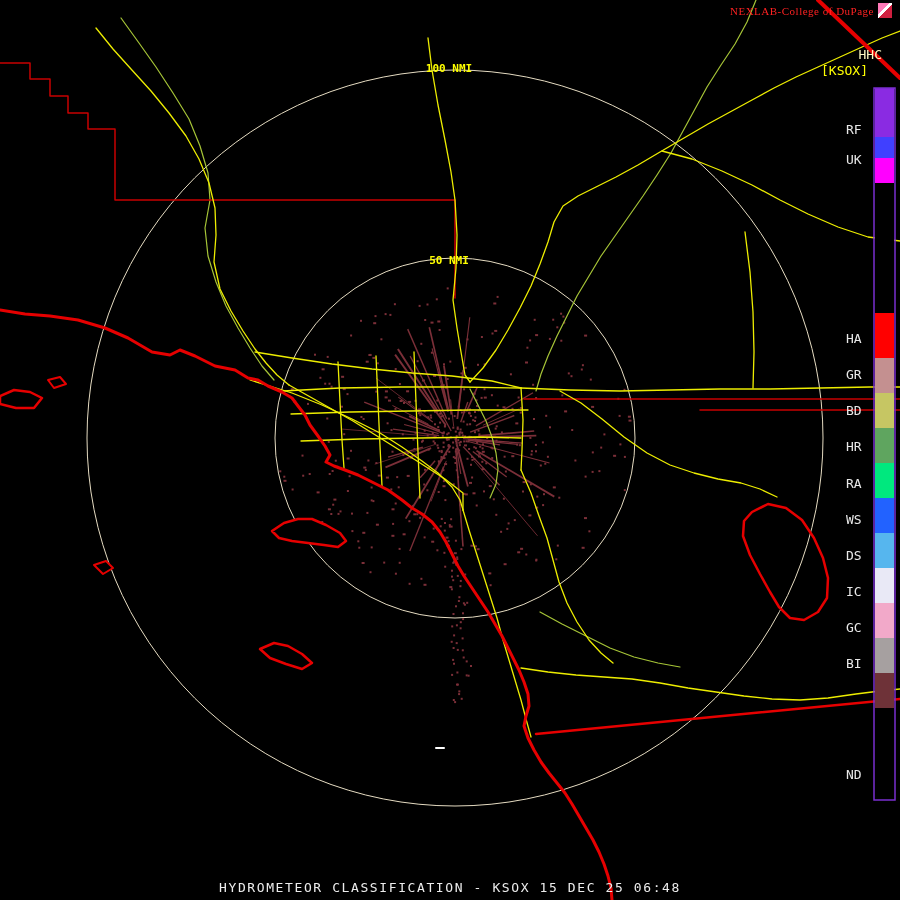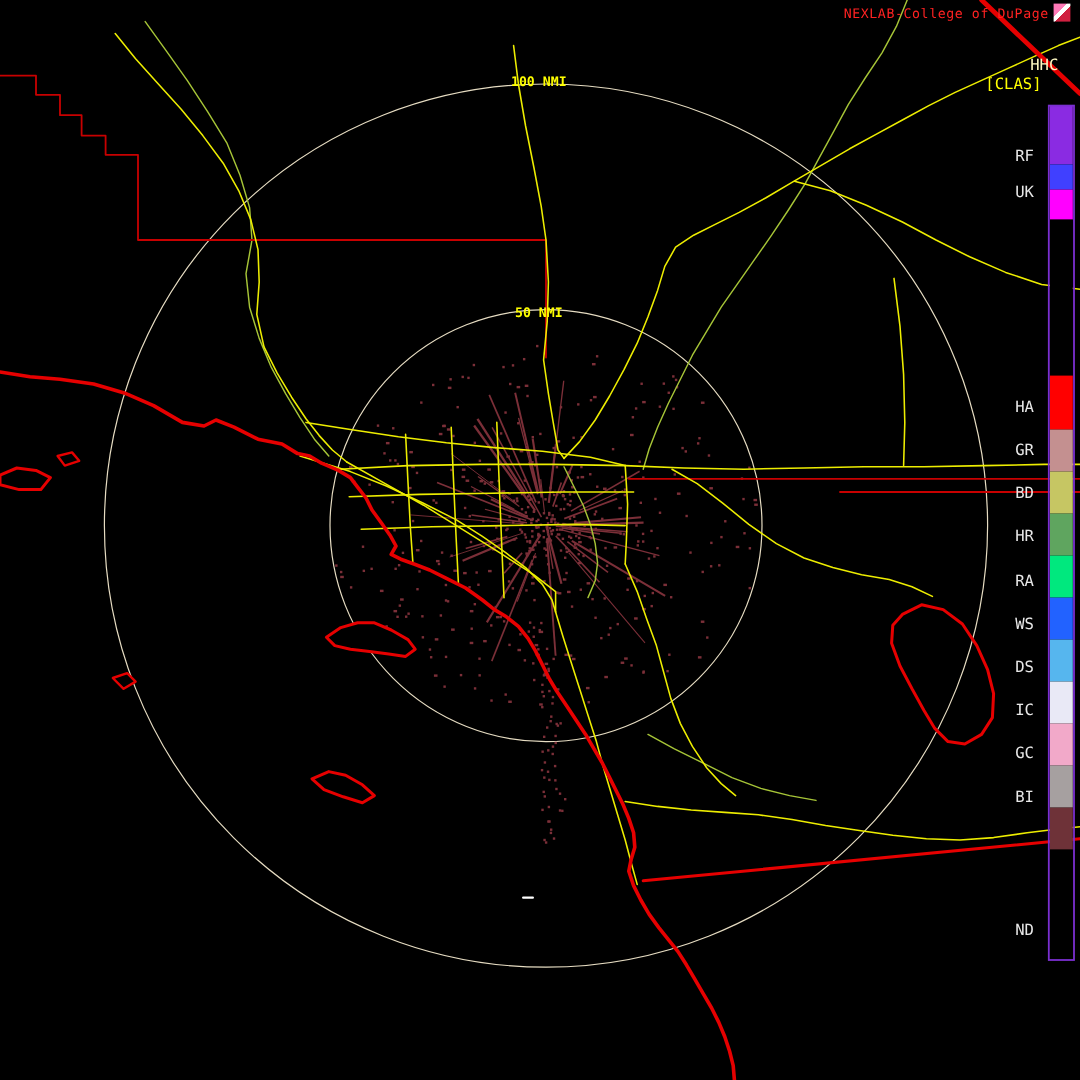--- a/index.html
+++ b/index.html
@@ -643,17 +643,18 @@
         <text x="846" y="488" fill="#E8E8E8" class="legendlabel">RA</text>
         <text x="846" y="524" fill="#E8E8E8" class="legendlabel">WS</text>
         <text x="846" y="560" fill="#E8E8E8" class="legendlabel">DS</text>
         <text x="846" y="596" fill="#E8E8E8" class="legendlabel">IC</text>
         <text x="846" y="632" fill="#E8E8E8" class="legendlabel">GC</text>
         <text x="846" y="668" fill="#E8E8E8" class="legendlabel">BI</text>
         <text x="846" y="779" fill="#E8E8E8" class="legendlabel">ND</text>
       </g>
   </svg>
 
-  <div class="brand" style="color: rgb(255, 34, 34);">NEXLAB-College of DuPage</div>
+  <div class="brand" style="color: rgb(255, 34, 34); font-family: Liberation Serif, serif;">NEXLAB-College of DuPage</div>
   <div class="logo"></div>
   <div class="hhc">HHC</div>
-  <div class="clas">[CLAS]</div>
+  <div class="clas">[KSOX]</div>
+  <div class="footer">HYDROMETEOR CLASSIFICATION - KSOX 15 DEC 25 06:48</div>
 </div>
 
 </body></html>

